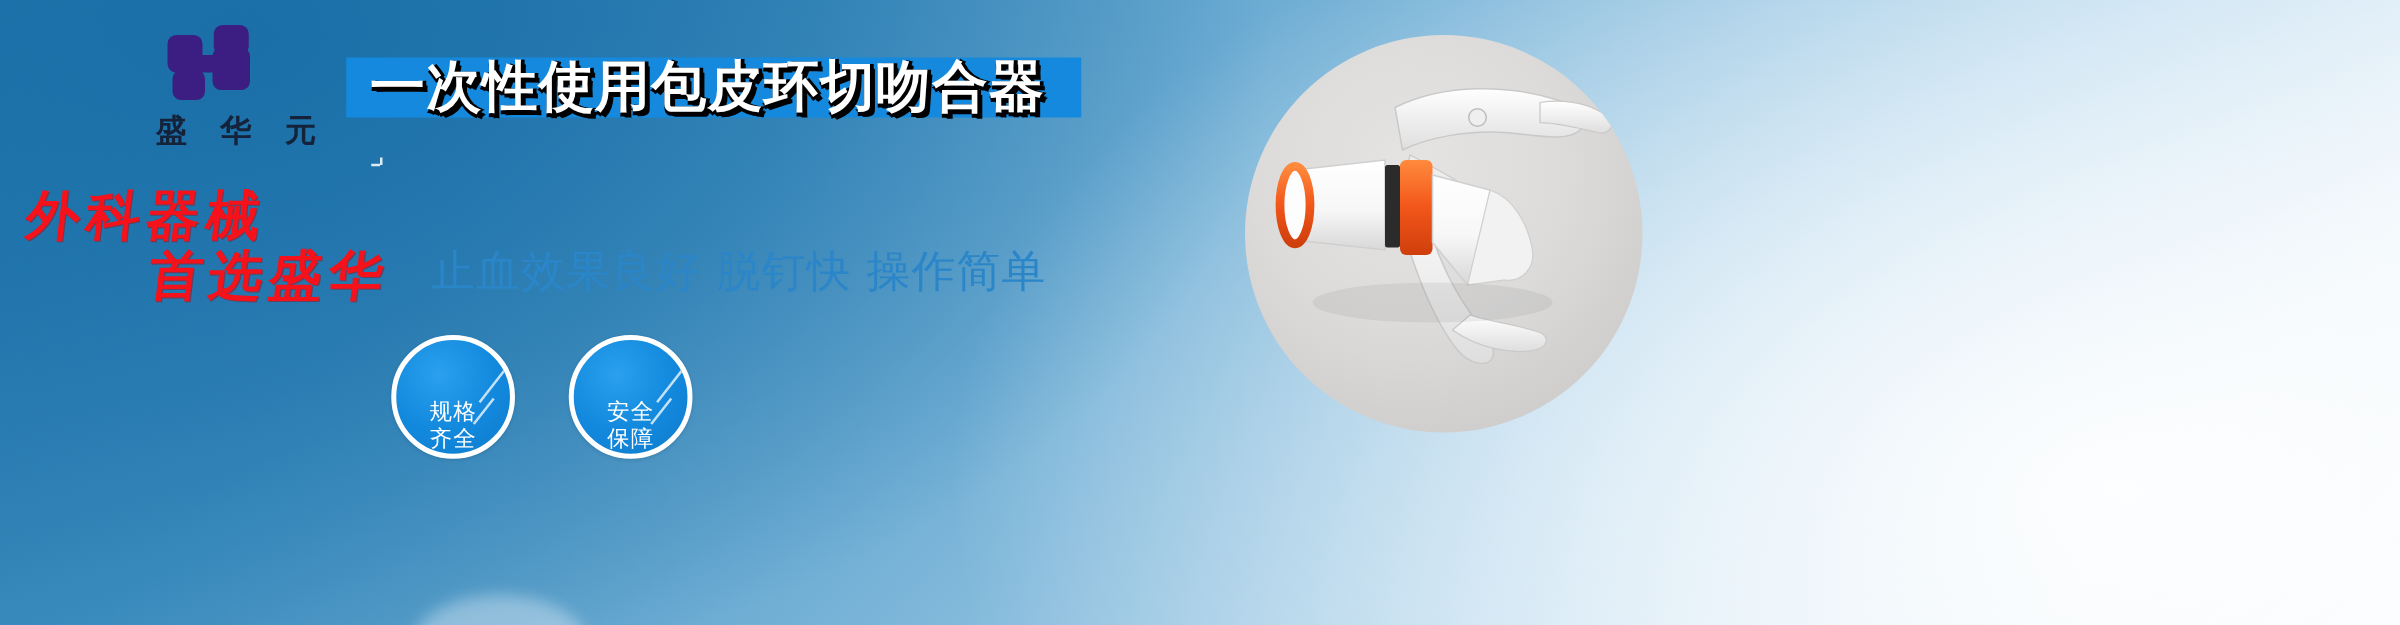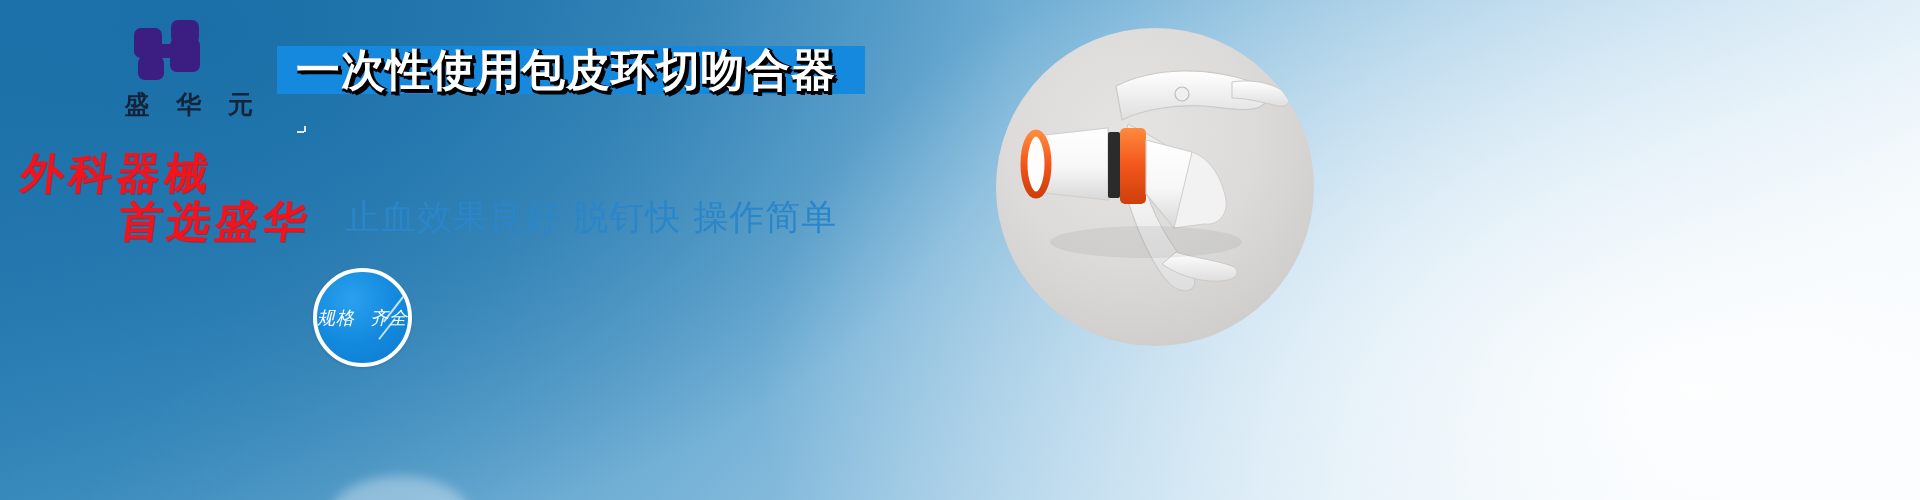--- a/index.html
+++ b/index.html
@@ -134,24 +134,24 @@
   }
   .feature {
     position: relative;
     width: 91px;
     height: 91px;
     border-radius: 50%;
     background: radial-gradient(circle at 38% 30%, #2aa0ee 0%, #1288dd 55%, #0f7ccb 100%);
     border: 4px solid #ffffff;
     box-shadow: 0 1px 3px rgba(0,40,80,0.18);
     display: flex;
+    flex-direction: column;
     align-items: center;
-    justify-content: space-between;
+    justify-content: flex-end;
     overflow: hidden;
-    font-style: italic;
   }
   .feature .slash {
     position: absolute;
     right: 11px;
     top: 14px;
     width: 2px;
     height: 40px;
     background: rgba(255,255,255,0.75);
     transform: rotate(38deg);
     transform-origin: center;
@@ -238,20 +238,26 @@
 
     <div class="feature">
       <div class="slash"></div>
       <div class="slash s2"></div>
       <span>规格</span>
       <span>齐全</span>
     </div>
 
 
 
+    <div class="feature">
+      <div class="slash"></div>
+      <div class="slash s2"></div>
+      <span>安全</span>
+      <span>保障</span>
+    </div>
 
   </div>
 
   <div id="product">
     <svg width="318" height="318" viewBox="0 0 318 318">
       <defs>
         <linearGradient id="bodyG" x1="0" y1="0" x2="0" y2="1">
           <stop offset="0%" stop-color="#ffffff"></stop>
           <stop offset="55%" stop-color="#f7f7f7"></stop>
           <stop offset="100%" stop-color="#d8d8d8"></stop>

